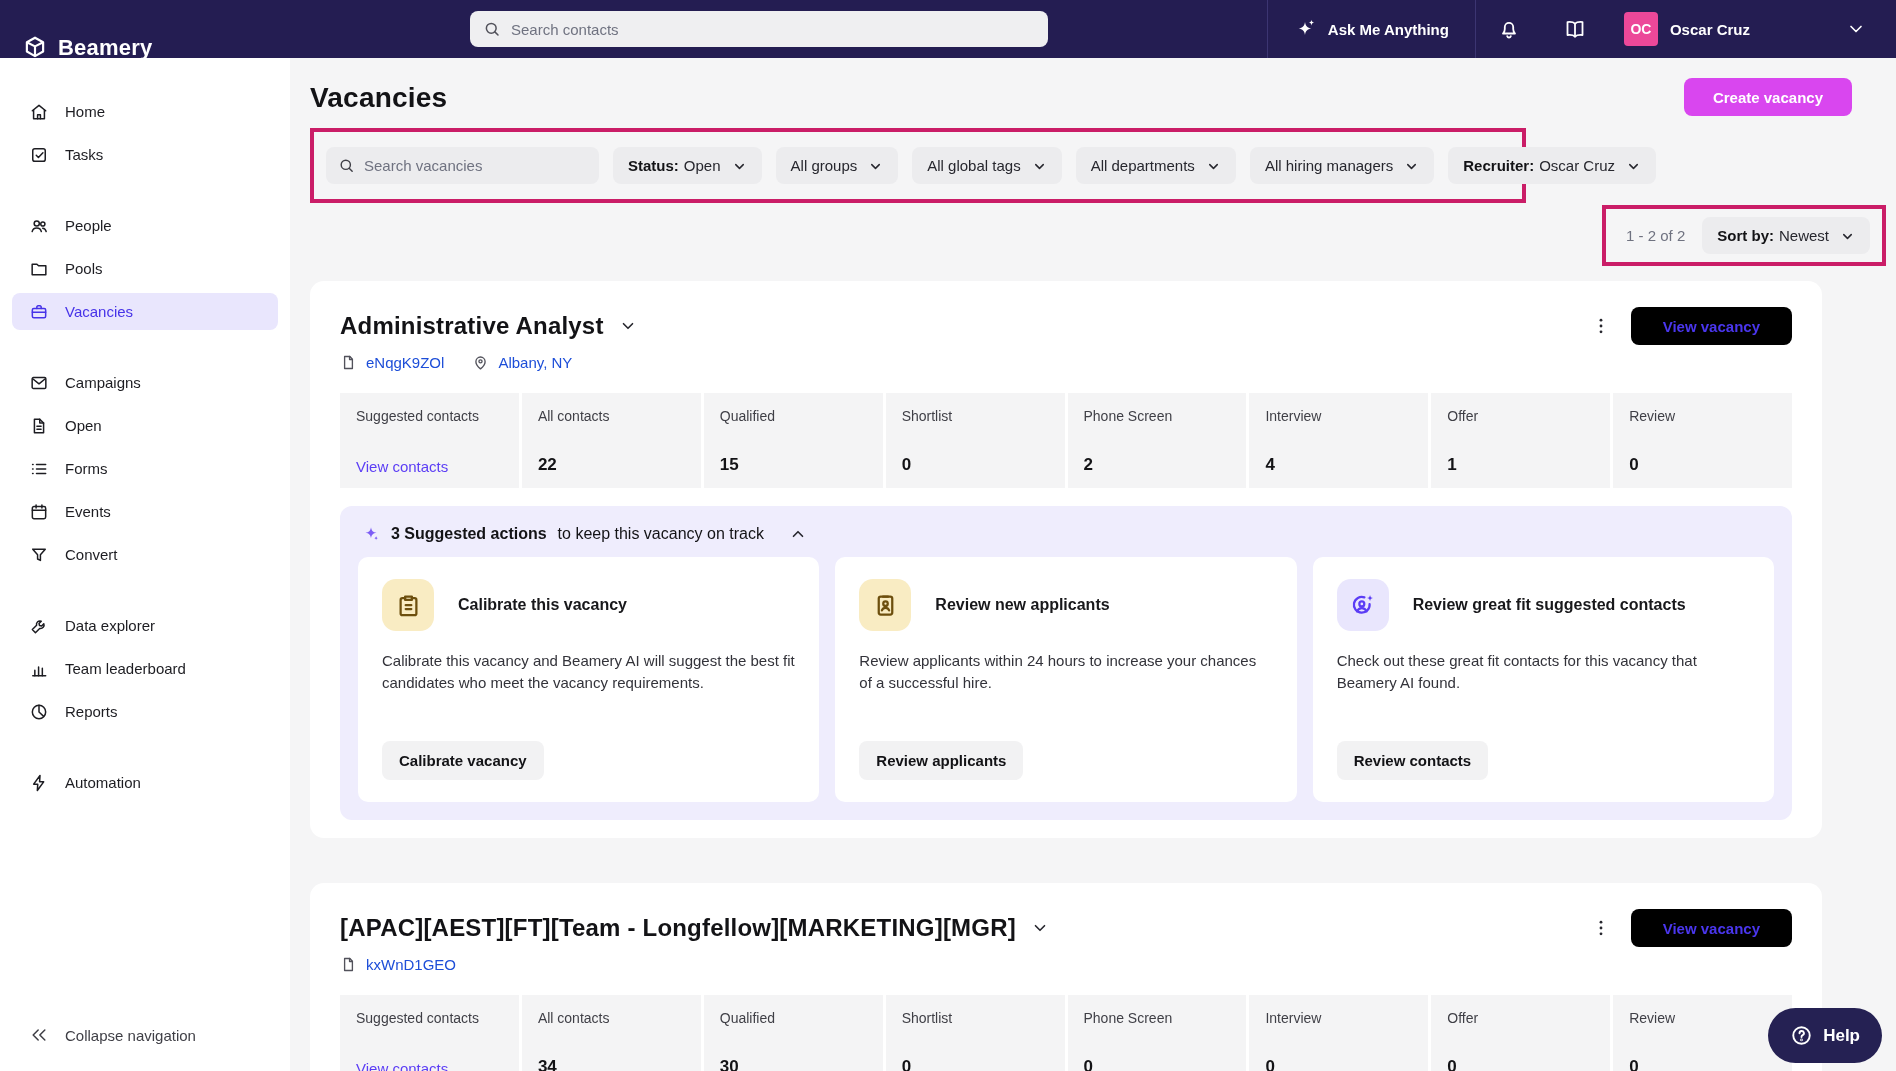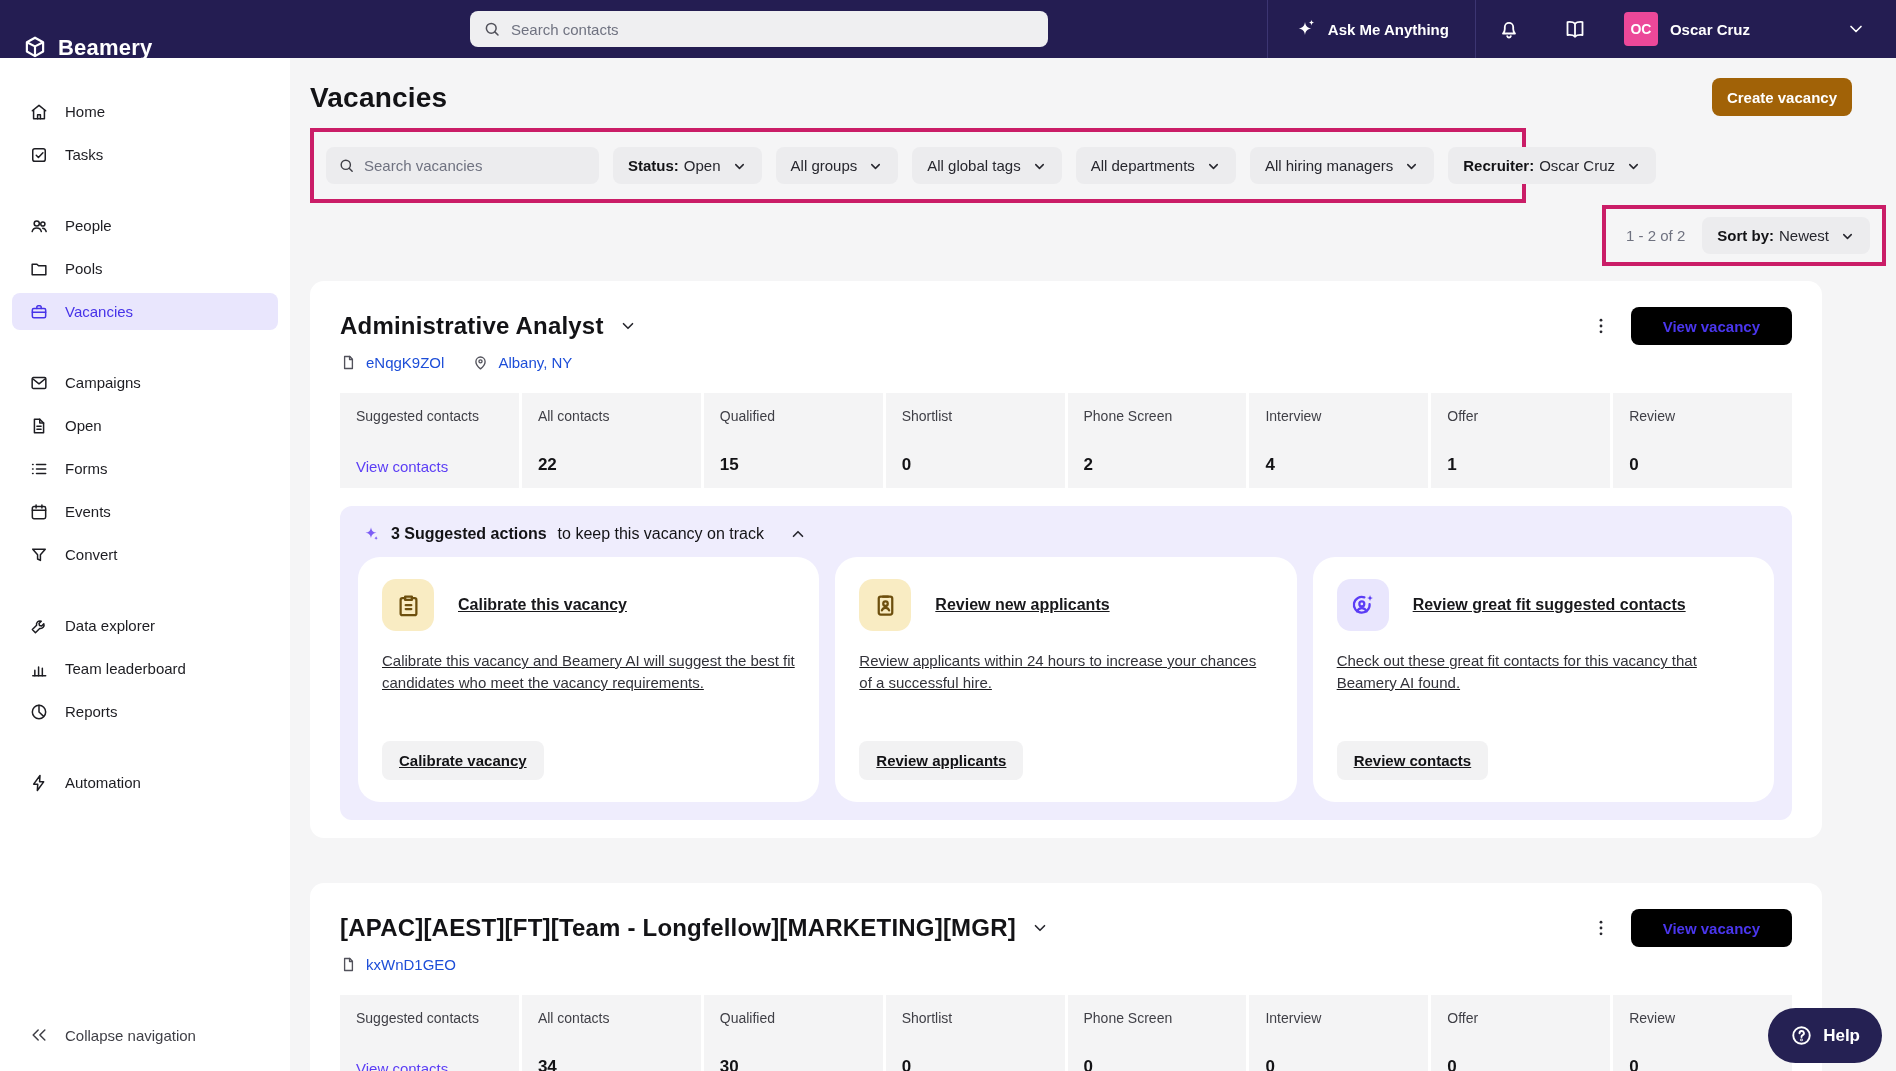--- a/index.html
+++ b/index.html
@@ -34,22 +34,22 @@
   .nav-item svg { flex:none; }
   .nav-item.active { background:#e9e6fd; color:#4733e8; font-weight:500; }
   .nav-gap { height:28px; flex:none; }
   .sidebar-collapse { margin-top:auto; margin-bottom:16px; display:flex; align-items:center; gap:16px;
     padding:0 29px; height:40px; color:#3f3f46; font-size:15px; cursor:pointer; }
 
   
   .main { position:absolute; top:58px; left:290px; right:0; bottom:0; overflow:hidden; padding:20px 44px 0 20px; }
   .page-head { display:flex; justify-content:space-between; align-items:flex-start; }
   .page-title { font-size:28px; font-weight:800; color:#131316; margin-top:4px; letter-spacing:.2px; }
-  .btn-create { background:#a16207; color:#fff; font-weight:700; font-size:15px; border:none; border-radius:8px;
-    height:38px; padding:0 15px; cursor:pointer; font-family:inherit; }
+  .btn-create { background:#d946ef; color:#fff; font-weight:700; font-size:15px; border:none; border-radius:8px;
+    height:38px; padding:0 29px; cursor:pointer; font-family:inherit; }
 
   .filters-box { border:4px solid #ca1d67; width:1216px; margin-top:12px; padding:15px 12px;
     display:flex; align-items:center; gap:14px; }
   .search-vacancies { width:273px; height:37px; background:#ececee; border-radius:8px; display:flex;
     align-items:center; gap:9px; padding:0 12px; color:#52525b; flex:none; }
   .search-vacancies input { border:none; outline:none; background:transparent; width:100%; font-size:15px;
     font-family:inherit; color:#18181b; }
   .search-vacancies input::placeholder { color:#6f7280; }
   .pill { height:37px; background:#ececee; border-radius:8px; display:flex; align-items:center; gap:11px;
     padding:0 15px; font-size:15px; color:#27272e; white-space:nowrap; cursor:pointer; flex:none; }
@@ -78,22 +78,22 @@
     justify-content:space-between; }
   .stat-label { font-size:14px; color:#3f3f46; white-space:nowrap; }
   .stat-value { font-size:17px; font-weight:700; color:#131316; }
   .stat-link { font-size:15px; color:#5b3df5; text-decoration:none; cursor:pointer; }
 
   .actions-section { background:#efedfd; border-radius:12px; margin-top:18px; padding:15px 18px 18px; }
   .actions-head { display:flex; align-items:center; gap:11px; padding:4px 4px 14px; font-size:16px; color:#131316; }
   .actions-head .bold { font-weight:700; }
   .actions-head .chev { margin-left:14px; display:flex; cursor:pointer; color:#27272e; }
   .actions-grid { display:grid; grid-template-columns:repeat(3,1fr); gap:16px; }
-  .action-card { background:#fff; border-radius:22px; padding:22px 24px; min-height:245px; display:flex;
-    flex-direction:column;text-decoration:underline; }
+  .action-card { background:#fff; border-radius:10px; padding:22px 24px; min-height:245px; display:flex;
+    flex-direction:column; }
   .ac-head { display:flex; align-items:center; gap:24px; }
   .ac-icon { width:52px; height:52px; border-radius:14px; flex:none; display:flex; align-items:center;
     justify-content:center; }
   .ac-icon.yellow { background:#f9ecc3; color:#6d4f0e; }
   .ac-icon.purple { background:#e9e6fd; color:#5b3df5; }
   .ac-title { font-size:16px; font-weight:700; color:#18181b; }
   .ac-body { margin-top:19px; font-size:15px; line-height:1.45; color:#33333a; max-width:440px; }
   .ac-btn { margin-top:auto; align-self:flex-start; background:#f2f2f3; border:none; border-radius:8px;
     padding:11px 17px; font-size:15px; font-weight:600; color:#131316; cursor:pointer; font-family:inherit; }
 

